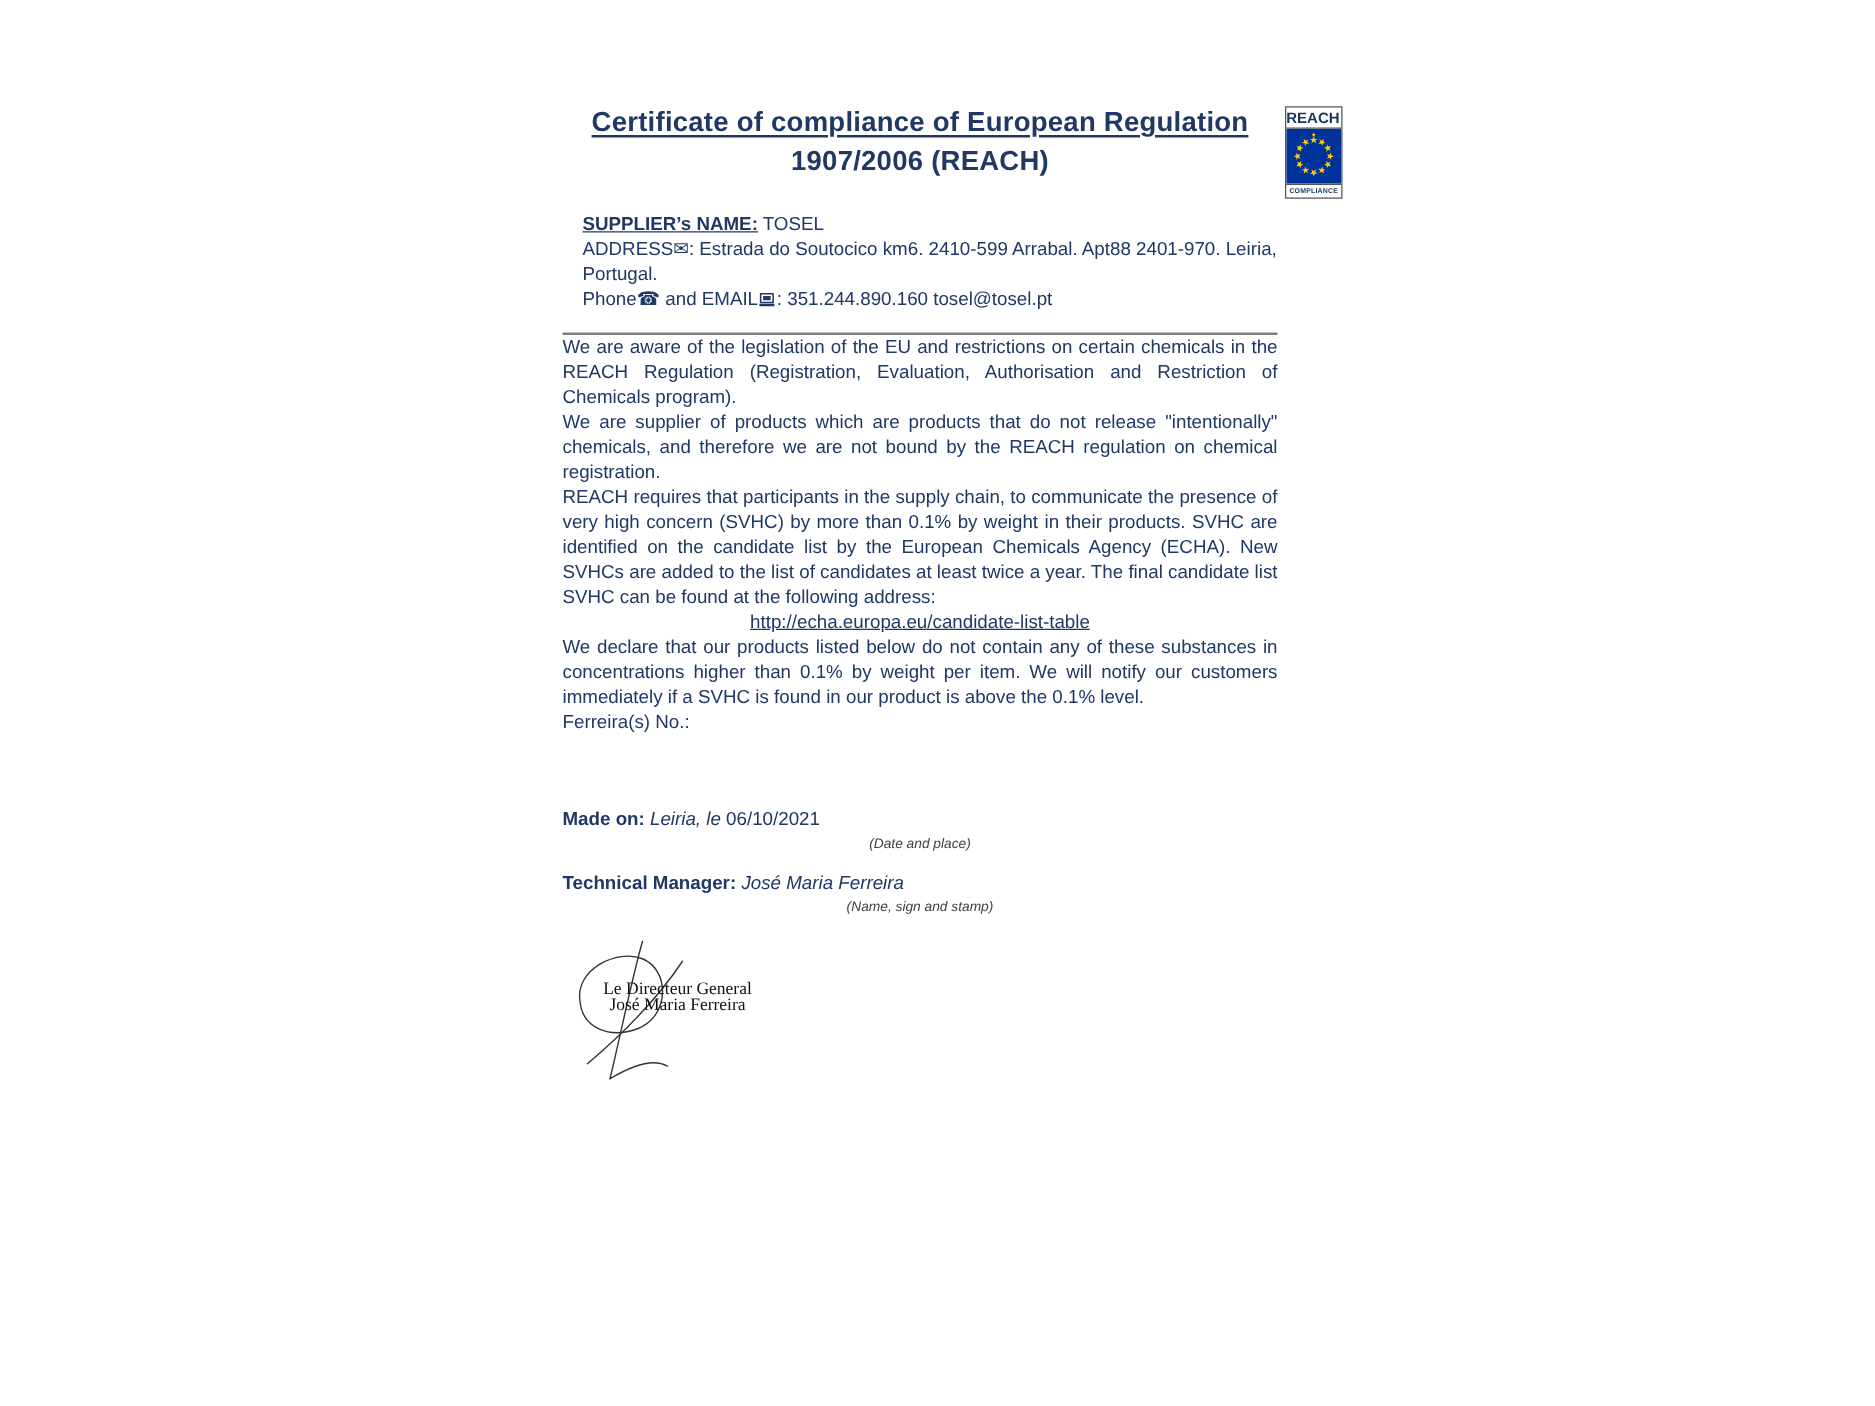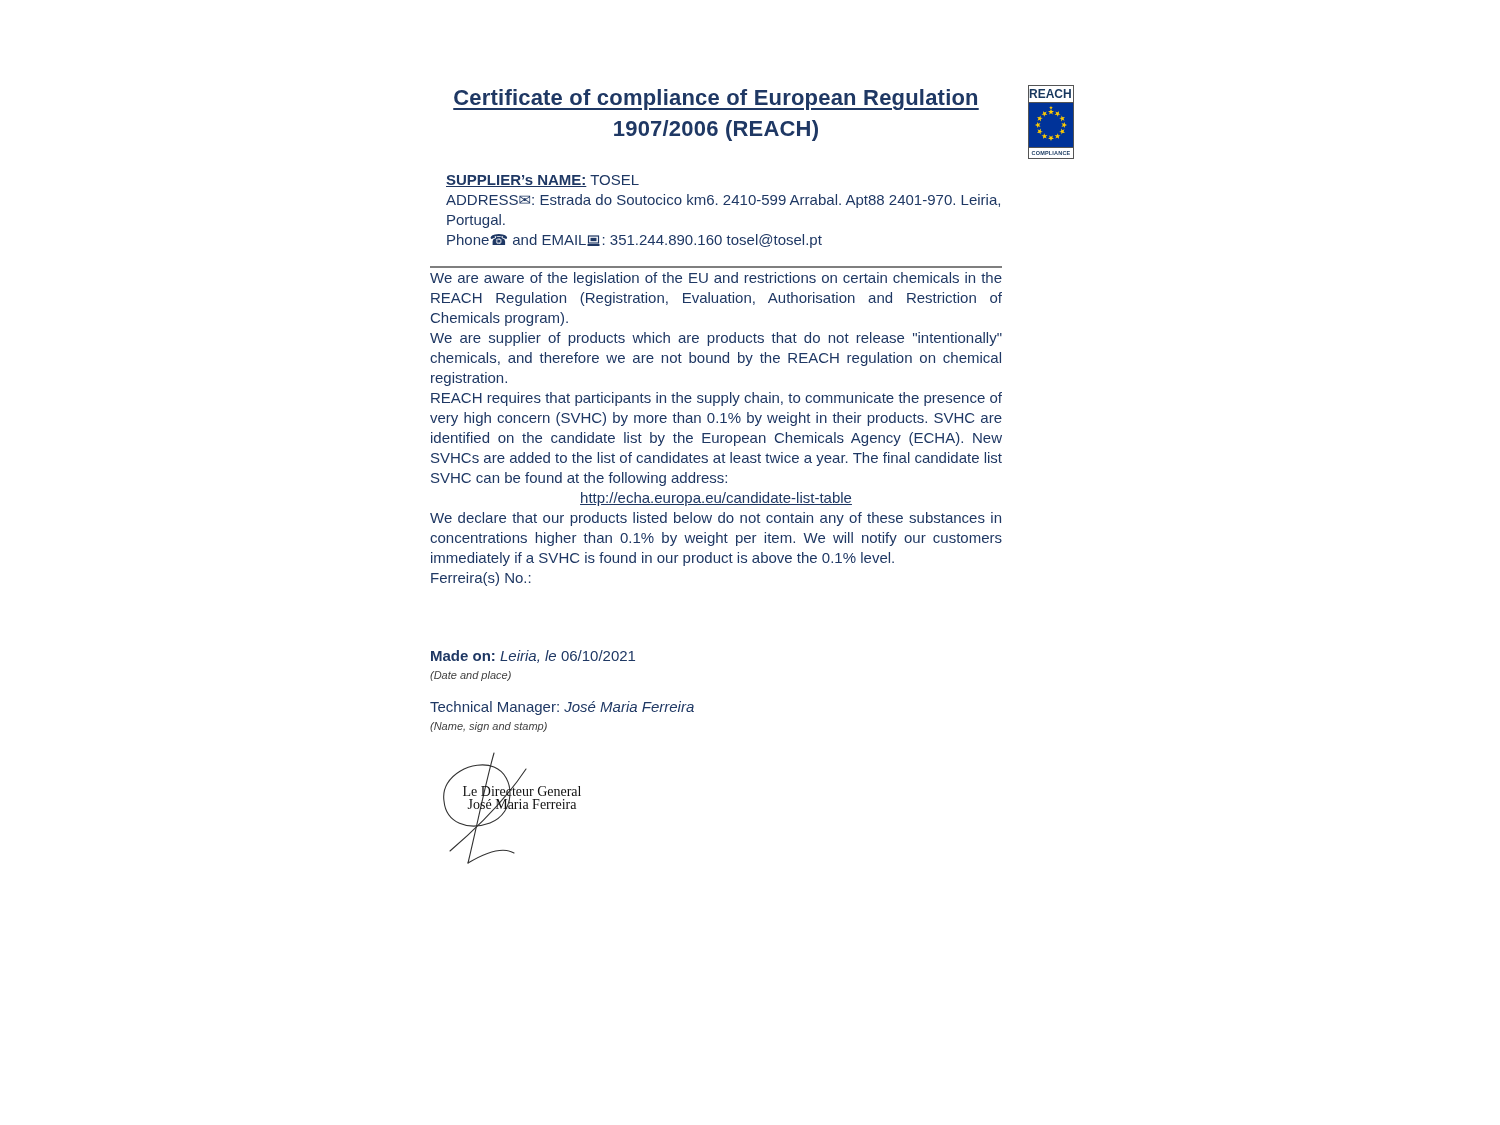--- a/index.html
+++ b/index.html
@@ -1,21 +1,21 @@
 <!DOCTYPE html>
 <html><head>
 <meta charset="utf-8">
 <style>
   html,body{margin:0;padding:0;}
   body{
     width:1500px;height:1125px;background:#ffffff;position:relative;
     font-family:"Liberation Sans",sans-serif;color:#1f3864;
     -webkit-font-smoothing:antialiased;
   }
-  .doc{position:absolute;left:430px;top:82px;width:572px;}
+  .doc{position:absolute;left:450px;top:82px;width:572px;}
   .title{
     text-align:center;font-size:22px;font-weight:bold;line-height:31px;
     color:#1f3864;letter-spacing:.2px;
   }
   .title .underlined{text-decoration:underline;text-underline-offset:3px;}
   .supplier{margin-top:26px;font-size:15px;line-height:20px;margin-left:16px;}
   .supplier .lbl-u{font-weight:bold;text-decoration:underline;}
   .glyph{font-size:15px;}
   .email-svg{display:inline-block;vertical-align:-2px;margin:0 1px;}
   .rule{border:none;border-top:2px solid #7f7f7f;margin:16px 0 0 0;height:0;}
@@ -24,23 +24,23 @@
   .mt-p2{margin-top:33px;}
   .mt-p3{margin-top:45px;}
   .mt-link{margin-top:29px;}
   .mt-p4{margin-top:36px;}
   .mt-article{margin-top:31px;}
   .link-line{text-align:center;font-size:15px;line-height:20px;margin:0;}
   .link-line a{color:#1f3864;text-decoration:underline;cursor:pointer;}
   .made-on{margin-top:58px;font-size:15px;line-height:20px;}
   .made-on .lbl{font-weight:bold;}
   .it{font-style:italic;}
-  .small-note{font-size:11px;font-style:italic;color:#3f3f3f;line-height:14px;margin-top:2px;}
+  .small-note{font-size:11px;font-style:italic;color:#3f3f3f;line-height:14px;margin-top:2px;text-align:center;}
   .tech-manager{margin-top:15px;font-size:15px;line-height:20px;}
-  .tech-manager .lbl{font-weight:normal;margin-top:29px;}
+  .tech-manager .lbl{font-weight:bold;margin-top:29px;}
   .sig-wrap{position:relative;margin-top:18px;height:130px;width:200px;}
   .sig-text{
     position:absolute;left:32px;top:34px;width:120px;text-align:center;
     font-family:"Liberation Serif",serif;font-size:14px;line-height:13px;color:#111111;
   }
   .sig-svg{position:absolute;left:0;top:0;}
   
   .reach-logo{
     position:absolute;left:1028px;top:85px;width:46px;
     border:1px solid #555555;box-sizing:border-box;background:#ffffff;

